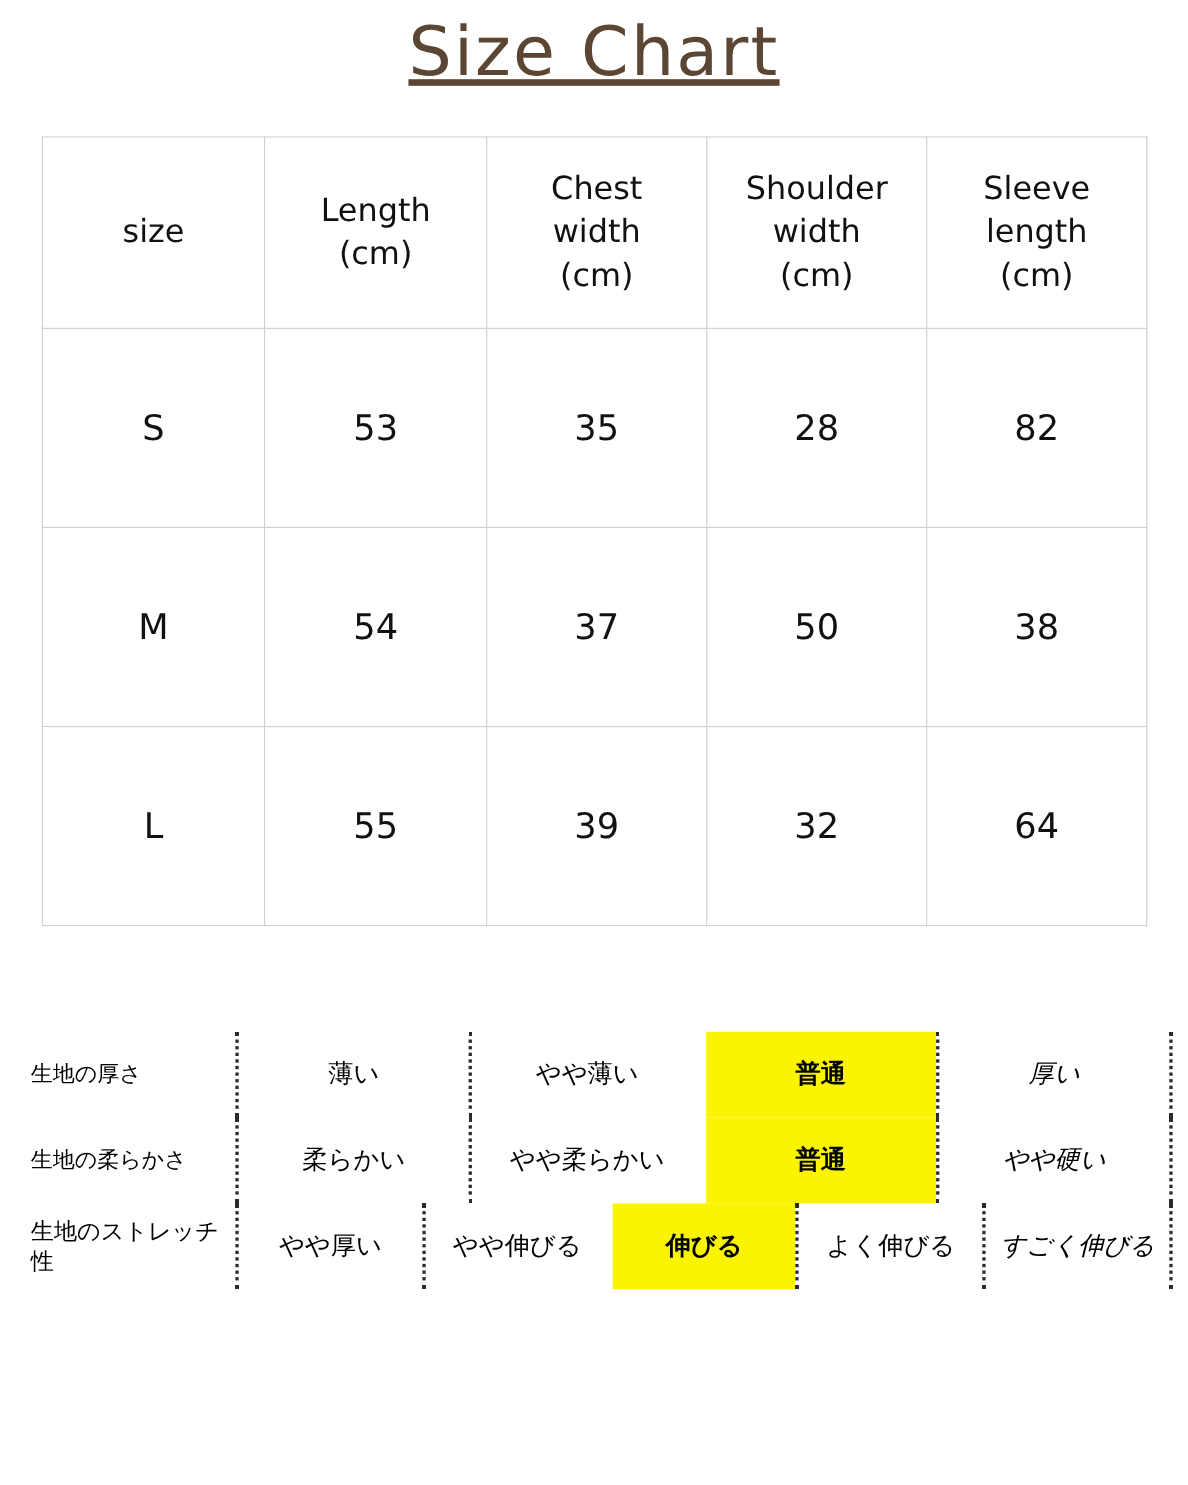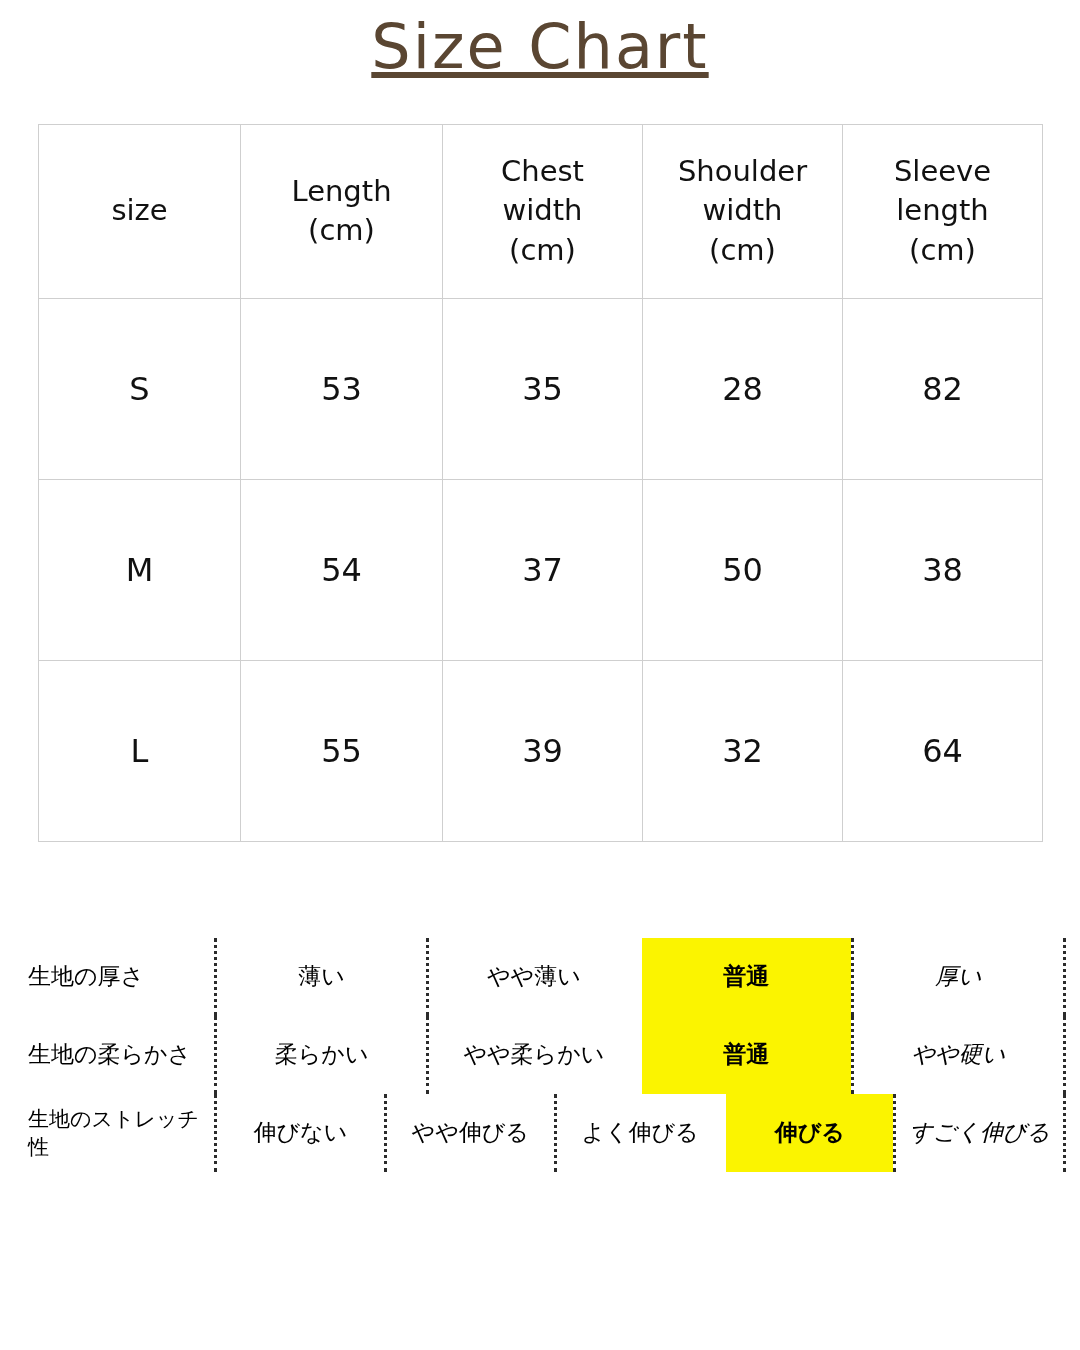--- a/index.html
+++ b/index.html
@@ -71,21 +71,21 @@
     display: flex;
     align-items: stretch;
     height: 78px;
   }
   .fabric-label {
     width: 200px;
     display: flex;
     align-items: center;
     justify-content: flex-start;
     padding-left: 14px;
-    font-size: 23px;
+    font-size: 20px;
     box-sizing: border-box;
   }
   .fabric-label.small {
     font-size: 21px;
   }
   .fabric-opt {
     flex: 1 1 0;
     display: flex;
     align-items: center;
     justify-content: center;
@@ -210,29 +210,29 @@
         <span class="chip">普通</span>
       </div>
     <div class="fabric-opt">
         <span class="chip">やや硬い</span>
       </div>
   </div>
 
   <div class="fabric-row">
     <div class="fabric-label small">生地のストレッチ性</div>
     <div class="fabric-opt">
-        <span class="chip">伸びない</span>
+        <span class="chip">やや厚い</span>
       </div>
     <div class="fabric-opt">
         <span class="chip">やや伸びる</span>
-      </div>
-    <div class="fabric-opt">
-        <span class="chip">よく伸びる</span>
       </div>
     <div class="fabric-opt selected">
         <span class="chip">伸びる</span>
       </div>
     <div class="fabric-opt">
+        <span class="chip">よく伸びる</span>
+      </div>
+    <div class="fabric-opt">
         <span class="chip">すごく伸びる</span>
       </div>
   </div>
 
 </div>
 
 </body></html>

